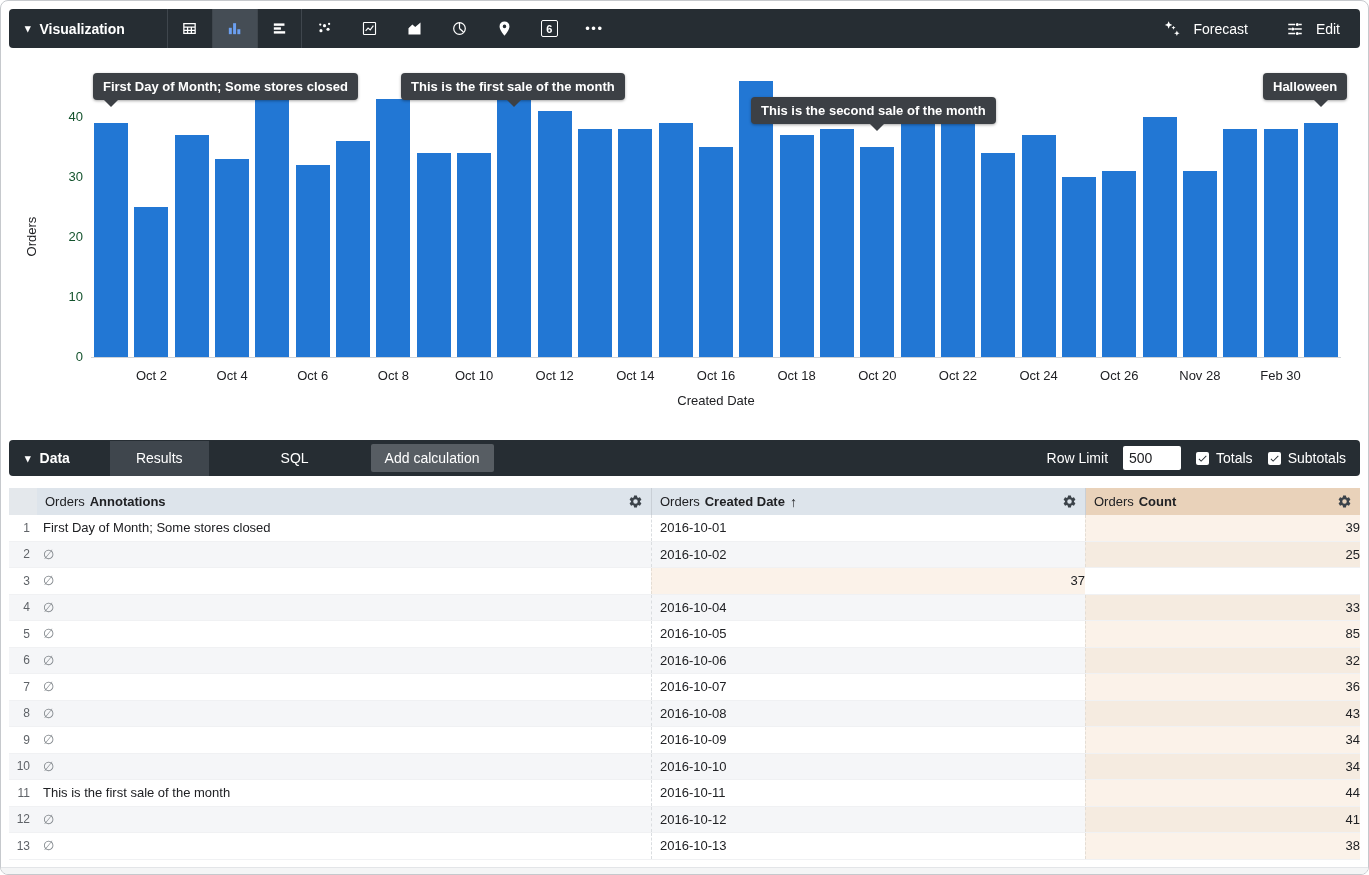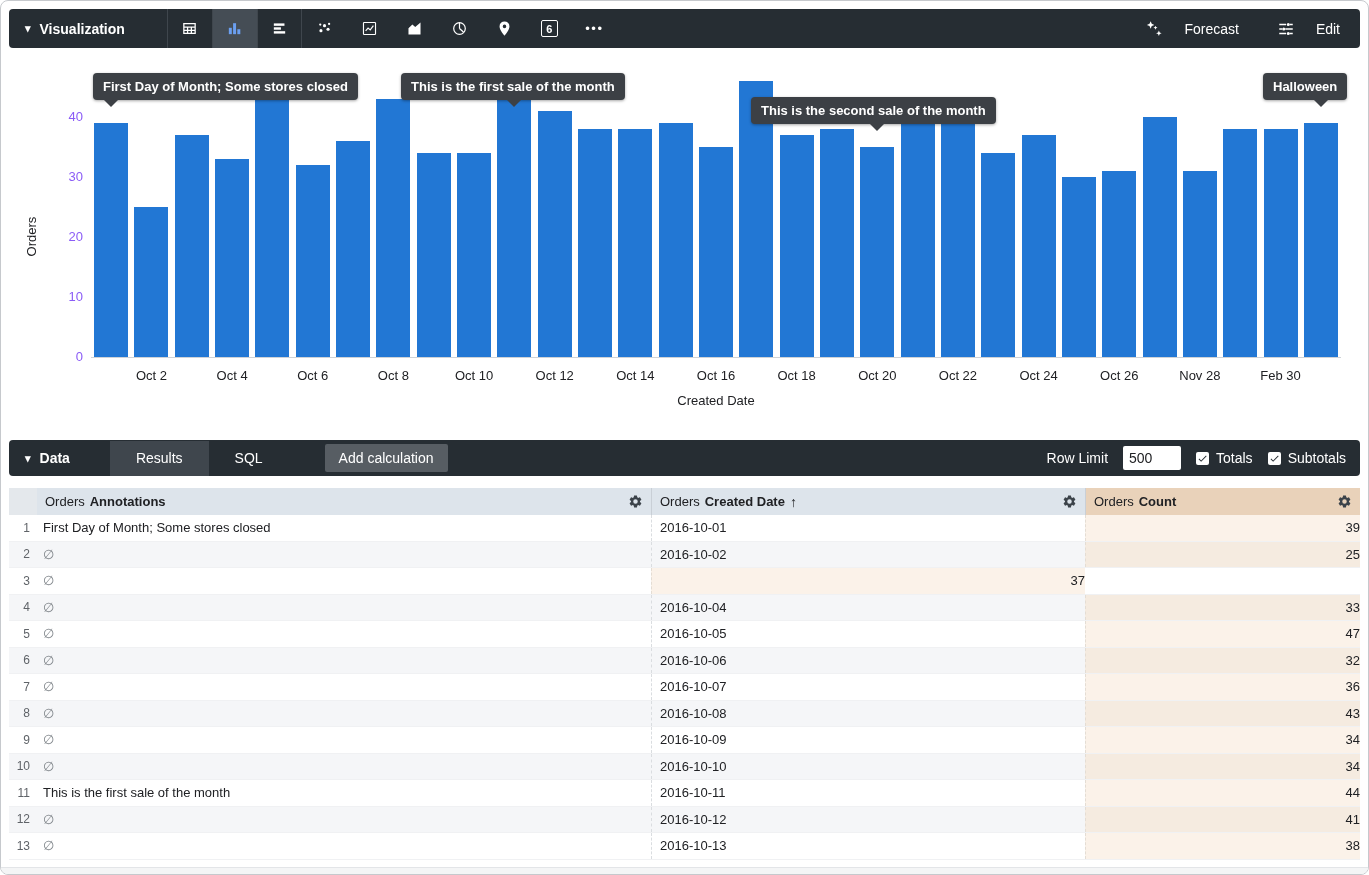--- a/index.html
+++ b/index.html
@@ -17,39 +17,39 @@
   .caret { font-size:11px; line-height:1; }
   .viz-tiles { margin-left:26px; display:flex; height:39px; }
   .viz-tile { width:45px; height:39px; display:flex; align-items:center; justify-content:center; color:#fff; cursor:pointer; }
   .viz-tile.boxed { border-left:1px solid #3f464d; }
   .viz-tile:nth-child(3) { border-right:1px solid #3f464d; }
   .viz-tile.selected { background:#454d55; color:#6b9ff0; }
   .sv-box { width:17px; height:17px; border:1.6px solid currentColor; border-radius:2px;
             display:flex; align-items:center; justify-content:center; font-size:11px; font-weight:bold; }
   .more-dots { font-size:13px; letter-spacing:1.5px; }
   .bar-right { margin-left:auto; display:flex; align-items:center; gap:38px; padding-right:20px; }
-  .tool-btn { display:flex; align-items:center; gap:21px; font-size:14px; cursor:pointer; }
+  .tool-btn { display:flex; align-items:center; gap:12px; font-size:14px; cursor:pointer; }
 
   
-  .dtabs { margin-left:24px; display:flex; height:35px; }
+  .dtabs { margin-left:24px; display:flex; height:35px;gap:46px; }
   .dtab { padding:0 26px; display:flex; align-items:center; font-size:14px; cursor:pointer; }
   .dtab.selected { background:#3f464d; }
   .add-calc { margin-left:36px; background:#575d63; border:none; color:#fff; font-family:inherit;
               font-size:14px; padding:6px 14px; border-radius:2px; cursor:pointer; }
   .data-right { margin-left:auto; display:flex; align-items:center; gap:15px; padding-right:14px; font-size:14px; }
   .rowlimit-input { width:58px; height:24px; border:none; border-radius:2px; font-family:inherit;
                     font-size:14px; padding:0 6px; color:#202124; }
   .chk { display:flex; align-items:center; gap:7px; cursor:pointer; }
   .chk .box { width:13px; height:13px; background:#fff; border-radius:2px; display:flex; align-items:center; justify-content:center; }
 
   
   #chart-region { position:absolute; top:47px; left:8px; right:8px; height:392px; background:#fff; }
   .bar { position:absolute; }
   .baseline { position:absolute; left:82px; width:1250px; top:309px; height:1px; background:#cfd3d7; }
-  .ytick { position:absolute; left:30px; width:44px; text-align:right; font-size:13px; color:#8b5cf6; }
+  .ytick { position:absolute; left:30px; width:44px; text-align:right; font-size:13px; color:#14532d; }
   .xtick { position:absolute; top:320px; width:70px; text-align:center; font-size:13px; color:#202124; }
   .axis-title-x { position:absolute; top:345px; left:407px; width:600px; text-align:center; font-size:13px; color:#202124; }
   .axis-title-y { position:absolute; left:-78px; top:181px; width:200px; text-align:center; font-size:13px;
                   color:#202124; transform:rotate(-90deg); }
   .annot { position:absolute; background:var(--tooltip-bg,#3c4045); color:#fff; font-size:13px; font-weight:600;
            padding:6px 10px; border-radius:4px; white-space:nowrap; z-index:3; box-shadow:0 1px 3px rgba(0,0,0,.35); }
   .a1 { left:84px;  top:25px; }
   .a2 { left:392px; top:25px; }
   .a3 { left:742px; top:49px; }
   .a4 { left:1254px; top:25px; }
@@ -325,21 +325,21 @@
         <div class="trow alt">
           <div class="rownum">4</div>
           <div class="c-ann nullv">∅</div>
           <div class="c-date">2016-10-04</div>
           <div class="c-count">33</div>
         </div>
         <div class="trow">
           <div class="rownum">5</div>
           <div class="c-ann nullv">∅</div>
           <div class="c-date">2016-10-05</div>
-          <div class="c-count">47</div>
+          <div class="c-count">85</div>
         </div>
         <div class="trow alt">
           <div class="rownum">6</div>
           <div class="c-ann nullv">∅</div>
           <div class="c-date">2016-10-06</div>
           <div class="c-count">32</div>
         </div>
         <div class="trow">
           <div class="rownum">7</div>
           <div class="c-ann nullv">∅</div>

